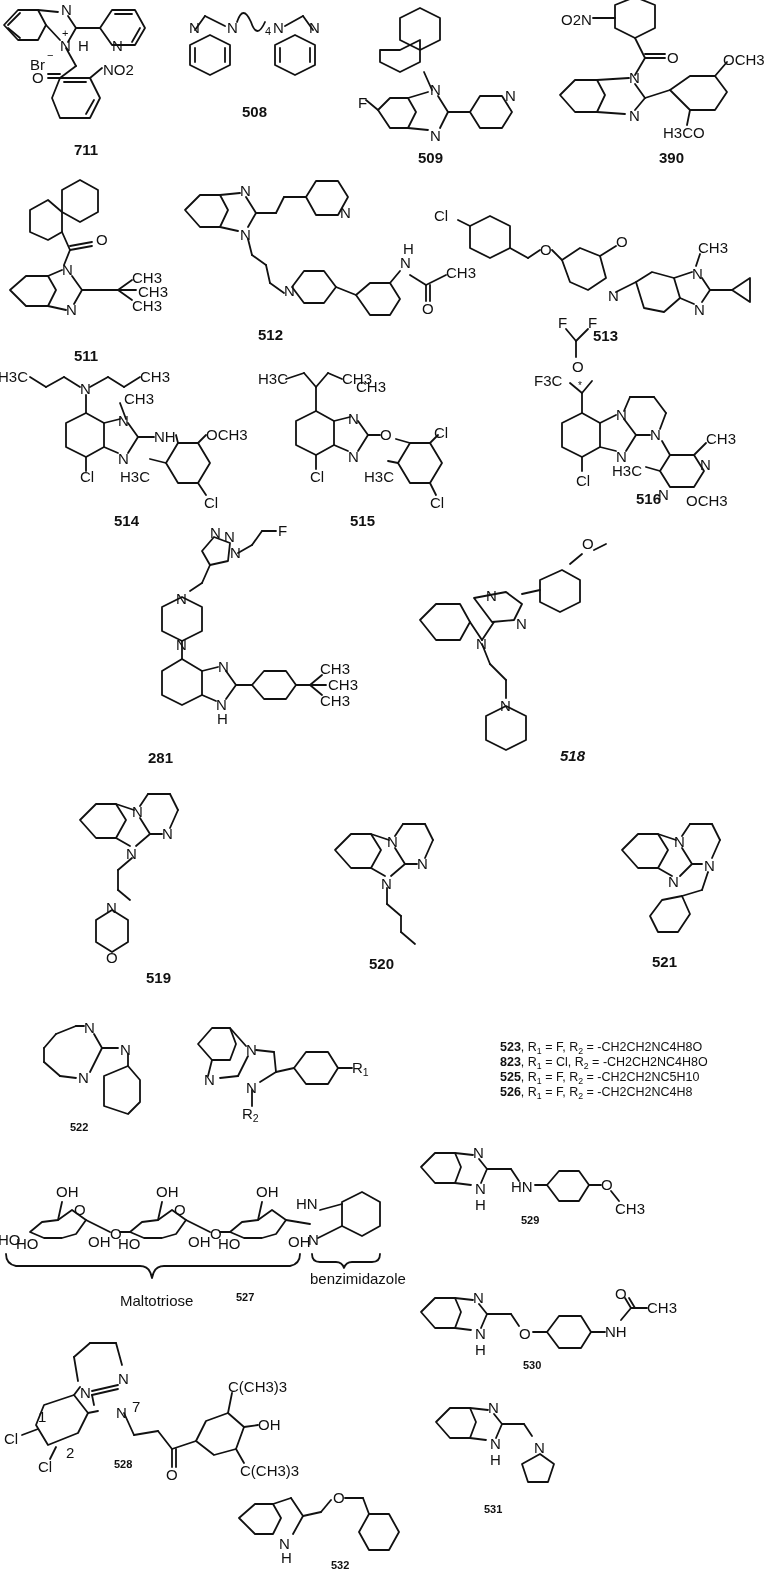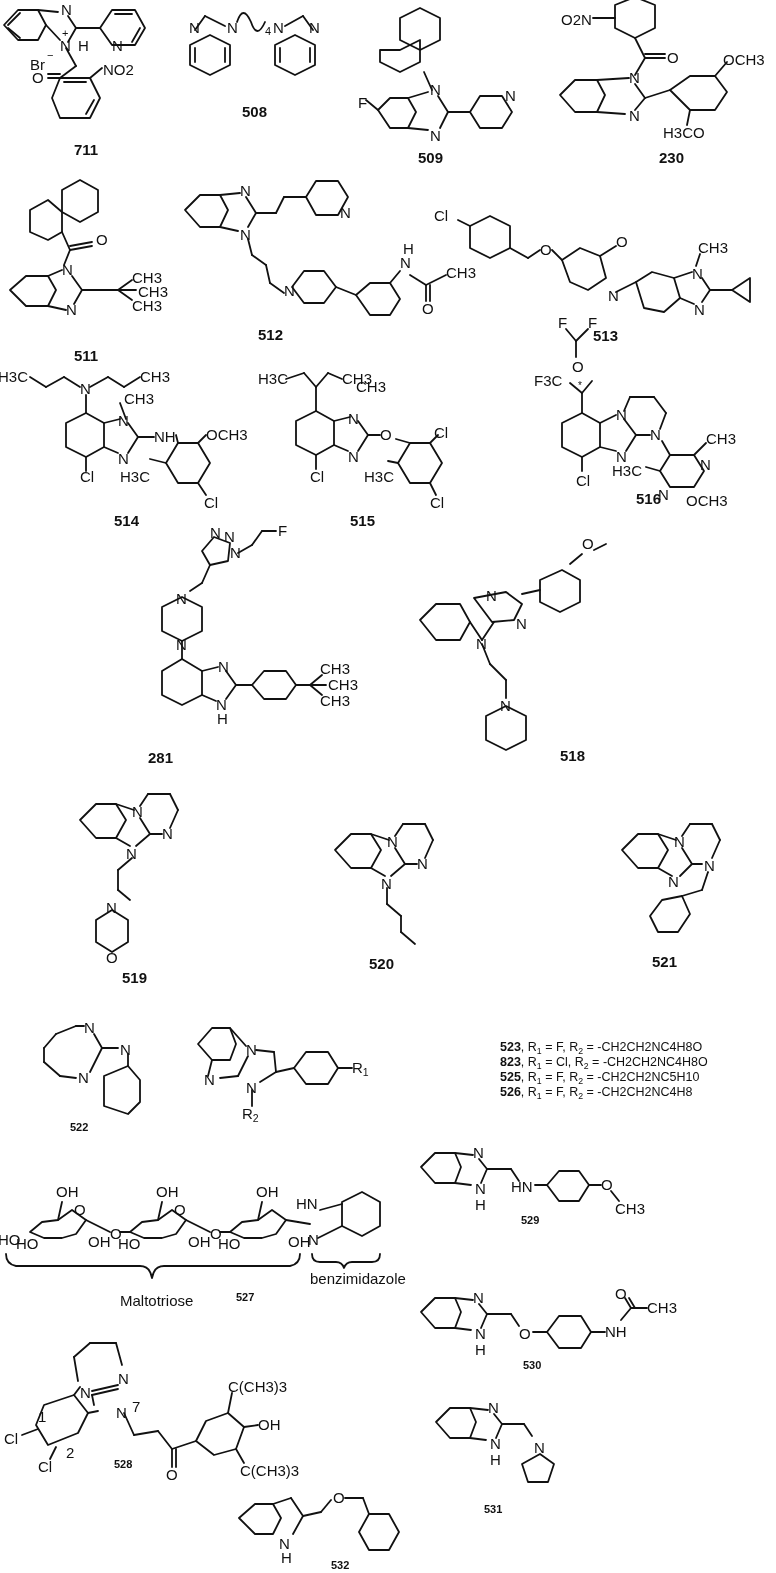--- a/index.html
+++ b/index.html
@@ -113,21 +113,21 @@
     <polygon points="105,90 125,76 150,76 162,92 150,110 125,110"></polygon>
     <line x1="150" y1="76" x2="162" y2="62"></line>
       <line x1="125" y1="110" x2="122" y2="125"></line>
   </svg>
   <span class="lbl" style="left:-4px;top:12px;">O2N</span>
   <span class="lbl" style="left:102px;top:50px;">O</span>
   <span class="lbl" style="left:64px;top:70px;">N</span>
   <span class="lbl" style="left:64px;top:108px;">N</span>
   <span class="lbl" style="left:158px;top:52px;">OCH3</span>
   <span class="lbl" style="left:98px;top:125px;">H3CO</span>
-  <span class="num" style="left:94px;top:150px;">230</span>
+  <span class="num" style="left:94px;top:150px;">390</span>
 </div>
 
 <div class="cmp" style="left:0;top:180px;width:170px;height:160px;">
   <svg width="170" height="160">
     <polygon points="62,10 80,0 98,10 98,32 80,42 62,32"></polygon>
     <polygon points="30,30 48,20 62,32 62,52 48,60 30,52"></polygon>
     <line x1="62" y1="52" x2="70" y2="70"></line>
       <line x1="70" y1="70" x2="92" y2="66"></line>
       <line x1="70" y1="66" x2="92" y2="62"></line>
     <line x1="70" y1="70" x2="64" y2="85"></line>
@@ -379,21 +379,21 @@
     <line x1="72" y1="104" x2="80" y2="124"></line>
       <line x1="80" y1="124" x2="96" y2="140"></line>
       <line x1="96" y1="140" x2="96" y2="158"></line>
     <polygon points="96,166 116,176 116,200 96,210 76,200 76,176"></polygon>
   </svg>
   <span class="lbl" style="left:172px;top:-4px;">O</span>
   <span class="lbl" style="left:76px;top:48px;">N</span>
   <span class="lbl" style="left:106px;top:76px;">N</span>
   <span class="lbl" style="left:66px;top:96px;">N</span>
   <span class="lbl" style="left:90px;top:158px;">N</span>
-  <span class="num" style="left:150px;top:208px;">518</span>
+  <span class="num" style="left:150px;top:208px;font-style:italic;">518</span>
 </div>
 
 <div class="cmp" style="left:70px;top:790px;width:140px;height:200px;">
   <svg width="140" height="200">
     <polygon points="10,30 26,14 46,14 56,30 46,48 26,48"></polygon>
     <line x1="46" y1="14" x2="64" y2="20"></line>
       <line x1="46" y1="48" x2="60" y2="56"></line>
     <line x1="70" y1="28" x2="80" y2="44"></line>
       <line x1="80" y1="44" x2="66" y2="56"></line>
     <line x1="70" y1="16" x2="78" y2="4"></line>
@@ -404,21 +404,21 @@
     <line x1="62" y1="68" x2="48" y2="80"></line>
       <line x1="48" y1="80" x2="48" y2="100"></line>
       <line x1="48" y1="100" x2="60" y2="110"></line>
     <polygon points="60,120 76,130 76,152 60,162 44,152 44,130" transform="translate(-18,0)"></polygon>
   </svg>
   <span class="lbl" style="left:62px;top:14px;">N</span>
   <span class="lbl" style="left:56px;top:56px;">N</span>
   <span class="lbl" style="left:92px;top:36px;">N</span>
   <span class="lbl" style="left:36px;top:110px;">N</span>
   <span class="lbl" style="left:36px;top:160px;">O</span>
-  <span class="num" style="left:52px;top:180px;">519</span>
+  <span class="num" style="left:76px;top:180px;">519</span>
 </div>
 
 <div class="cmp" style="left:325px;top:820px;width:140px;height:160px;">
   <svg width="140" height="160">
     <polygon points="10,30 26,14 46,14 56,30 46,48 26,48"></polygon>
     <line x1="46" y1="14" x2="64" y2="20"></line>
       <line x1="46" y1="48" x2="60" y2="56"></line>
     <line x1="70" y1="28" x2="80" y2="44"></line>
       <line x1="80" y1="44" x2="66" y2="56"></line>
     <line x1="70" y1="16" x2="78" y2="4"></line>

